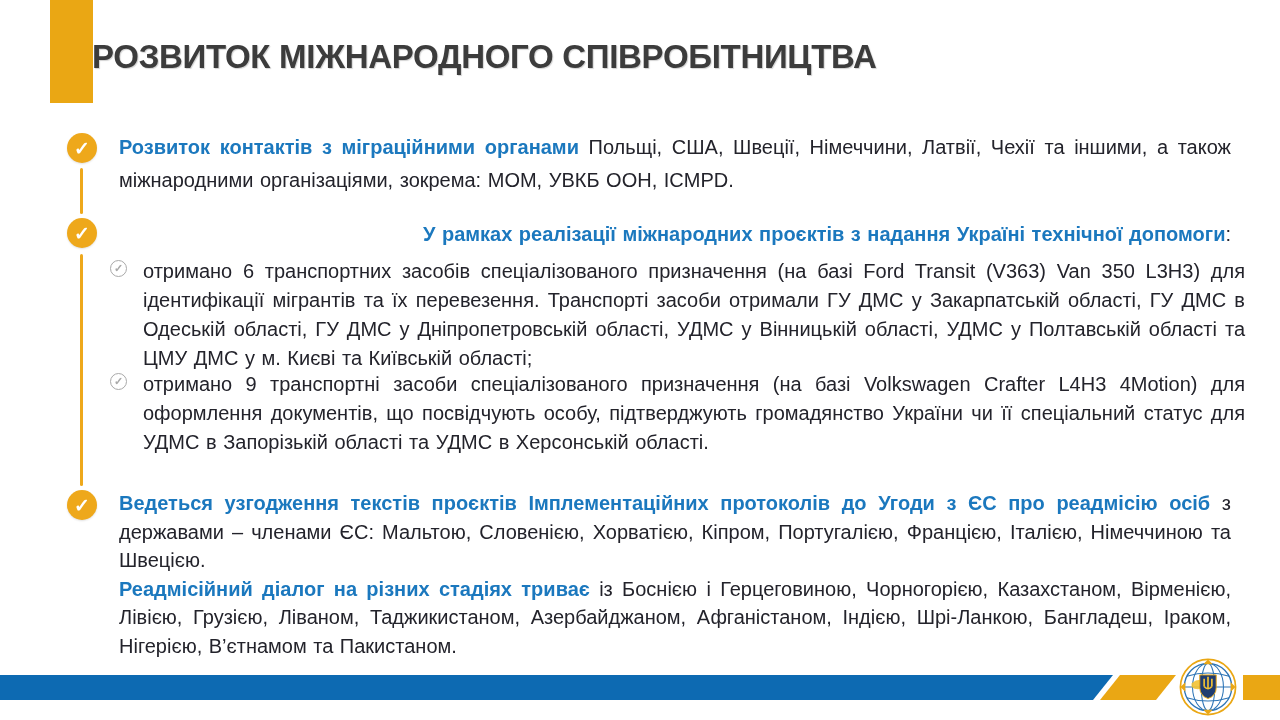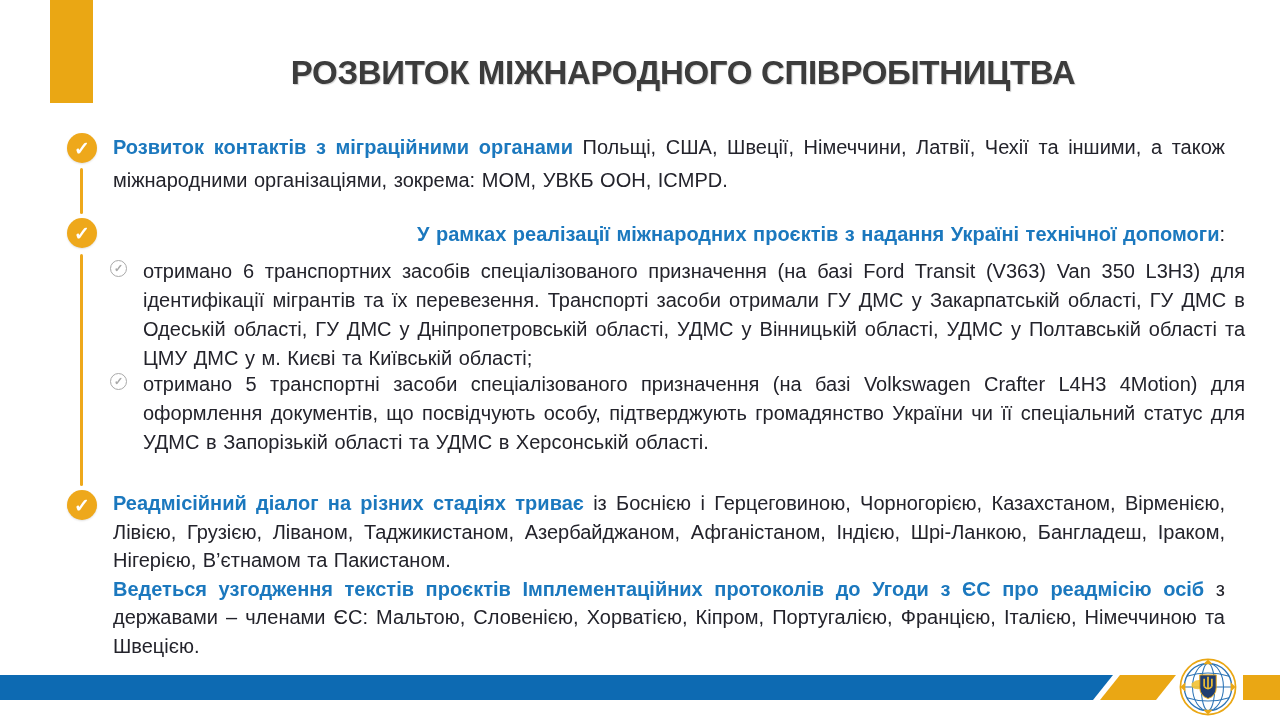--- a/index.html
+++ b/index.html
@@ -3,36 +3,36 @@
 <meta charset="utf-8">
 <style>
   html,body{margin:0;padding:0;background:#e8e8e8;}
   .slide{
     position:relative;width:1280px;height:720px;background:#ffffff;
     font-family:"Liberation Sans",sans-serif;overflow:hidden;margin:0 auto;
   }
   
   .accent-bar{position:absolute;left:50px;top:0;width:43px;height:103px;background:#EAA714;}
   .slide-title{
-    position:absolute;left:92px;top:38px;margin:16px;width:1150px;
+    position:absolute;left:92px;top:38px;margin:0;width:1150px;
     font-size:33px;font-weight:bold;color:#3C3C3C;letter-spacing:-0.3px;
-    text-shadow:1px 1px 1px rgba(0,0,0,0.18);white-space:nowrap;text-align:center;
+    text-shadow:1px 1px 1px rgba(0,0,0,0.18);white-space:nowrap;
   }
   
   .check-circle{
     position:absolute;width:30px;height:30px;border-radius:50%;
     background:#EEA81B;color:#ffffff;font-size:19px;font-weight:bold;
     display:flex;align-items:center;justify-content:center;line-height:1;
     box-shadow:0 1px 2px rgba(0,0,0,0.12);
   }
   .connector{position:absolute;left:80px;width:3px;background:#EEA81B;border-radius:2px;}
   .c1{top:168px;height:46px;}
   .c2{top:254px;height:232px;}
   .btext{
-    position:absolute;left:113px;width:1112px;margin:0;
+    position:absolute;left:119px;width:1112px;margin:0;
     font-size:20px;line-height:29px;color:#23232B;text-align:justify;word-spacing:1px;
   }
   .lead{color:#1B78BE;font-weight:bold;}
   .b1{top:131px;line-height:33px;}
   .b2{top:220px;text-align:right;}
   .b3{top:489px;line-height:28.5px;}
   .b3 p{margin:0;}
   
   .sub-item{position:absolute;left:110px;width:1135px;}
   .s1{top:257px;}
@@ -83,29 +83,29 @@
     <span class="sub-icon">
         <span>✓</span>
       </span>
     <p class="sub-text">отримано 6 транспортних засобів спеціалізованого призначення (на базі Ford Transit (V363) Van 350 L3H3) для ідентифікації мігрантів та їх перевезення. Транспорті засоби отримали ГУ ДМС у Закарпатській області, ГУ ДМС в Одеській області, ГУ ДМС у Дніпропетровській області, УДМС у Вінницькій області, УДМС у Полтавській області та ЦМУ ДМС у м. Києві та Київській області;</p>
   </div>
 
   <div class="sub-item s2">
     <span class="sub-icon">
         <span>✓</span>
       </span>
-    <p class="sub-text">отримано 5 транспортні засоби спеціалізованого призначення (на базі Volkswagen Crafter L4H3 4Motion) для оформлення документів, що посвідчують особу, підтверджують громадянство України чи її спеціальний статус для УДМС в Запорізькій області та УДМС в Херсонській області.</p>
+    <p class="sub-text">отримано 9 транспортні засоби спеціалізованого призначення (на базі Volkswagen Crafter L4H3 4Motion) для оформлення документів, що посвідчують особу, підтверджують громадянство України чи її спеціальний статус для УДМС в Запорізькій області та УДМС в Херсонській області.</p>
   </div>
 
   <span class="check-circle" style="left:67px;top:490px;">
       <span>✓</span>
     </span>
   <div class="btext b3">
+    <p><span class="lead">Ведеться узгодження текстів проєктів Імплементаційних протоколів до Угоди з ЄС про реадмісію осіб</span><span> з державами – членами ЄС: Мальтою, Словенією, Хорватією, Кіпром, Португалією, Францією, Італією, Німеччиною та Швецією.</span></p>
     <p><span class="lead">Реадмісійний діалог на різних стадіях триває</span><span> із Боснією і Герцеговиною, Чорногорією, Казахстаном, Вірменією, Лівією, Грузією, Ліваном, Таджикистаном, Азербайджаном, Афганістаном, Індією, Шрі-Ланкою, Бангладеш, Іраком, Нігерією, В’єтнамом та Пакистаном.</span></p>
-    <p><span class="lead">Ведеться узгодження текстів проєктів Імплементаційних протоколів до Угоди з ЄС про реадмісію осіб</span><span> з державами – членами ЄС: Мальтою, Словенією, Хорватією, Кіпром, Португалією, Францією, Італією, Німеччиною та Швецією.</span></p>
   </div>
 
   <div class="footer-bar-blue"></div>
   <div class="footer-gold-parallelogram"></div>
   <div class="footer-gold-end"></div>
 
   <svg class="emblem" viewBox="0 0 60 60" aria-hidden="true">
 
     <circle cx="30" cy="30" r="28.5" fill="#ffffff" stroke="#EAA714" stroke-width="1.8"></circle>
 

